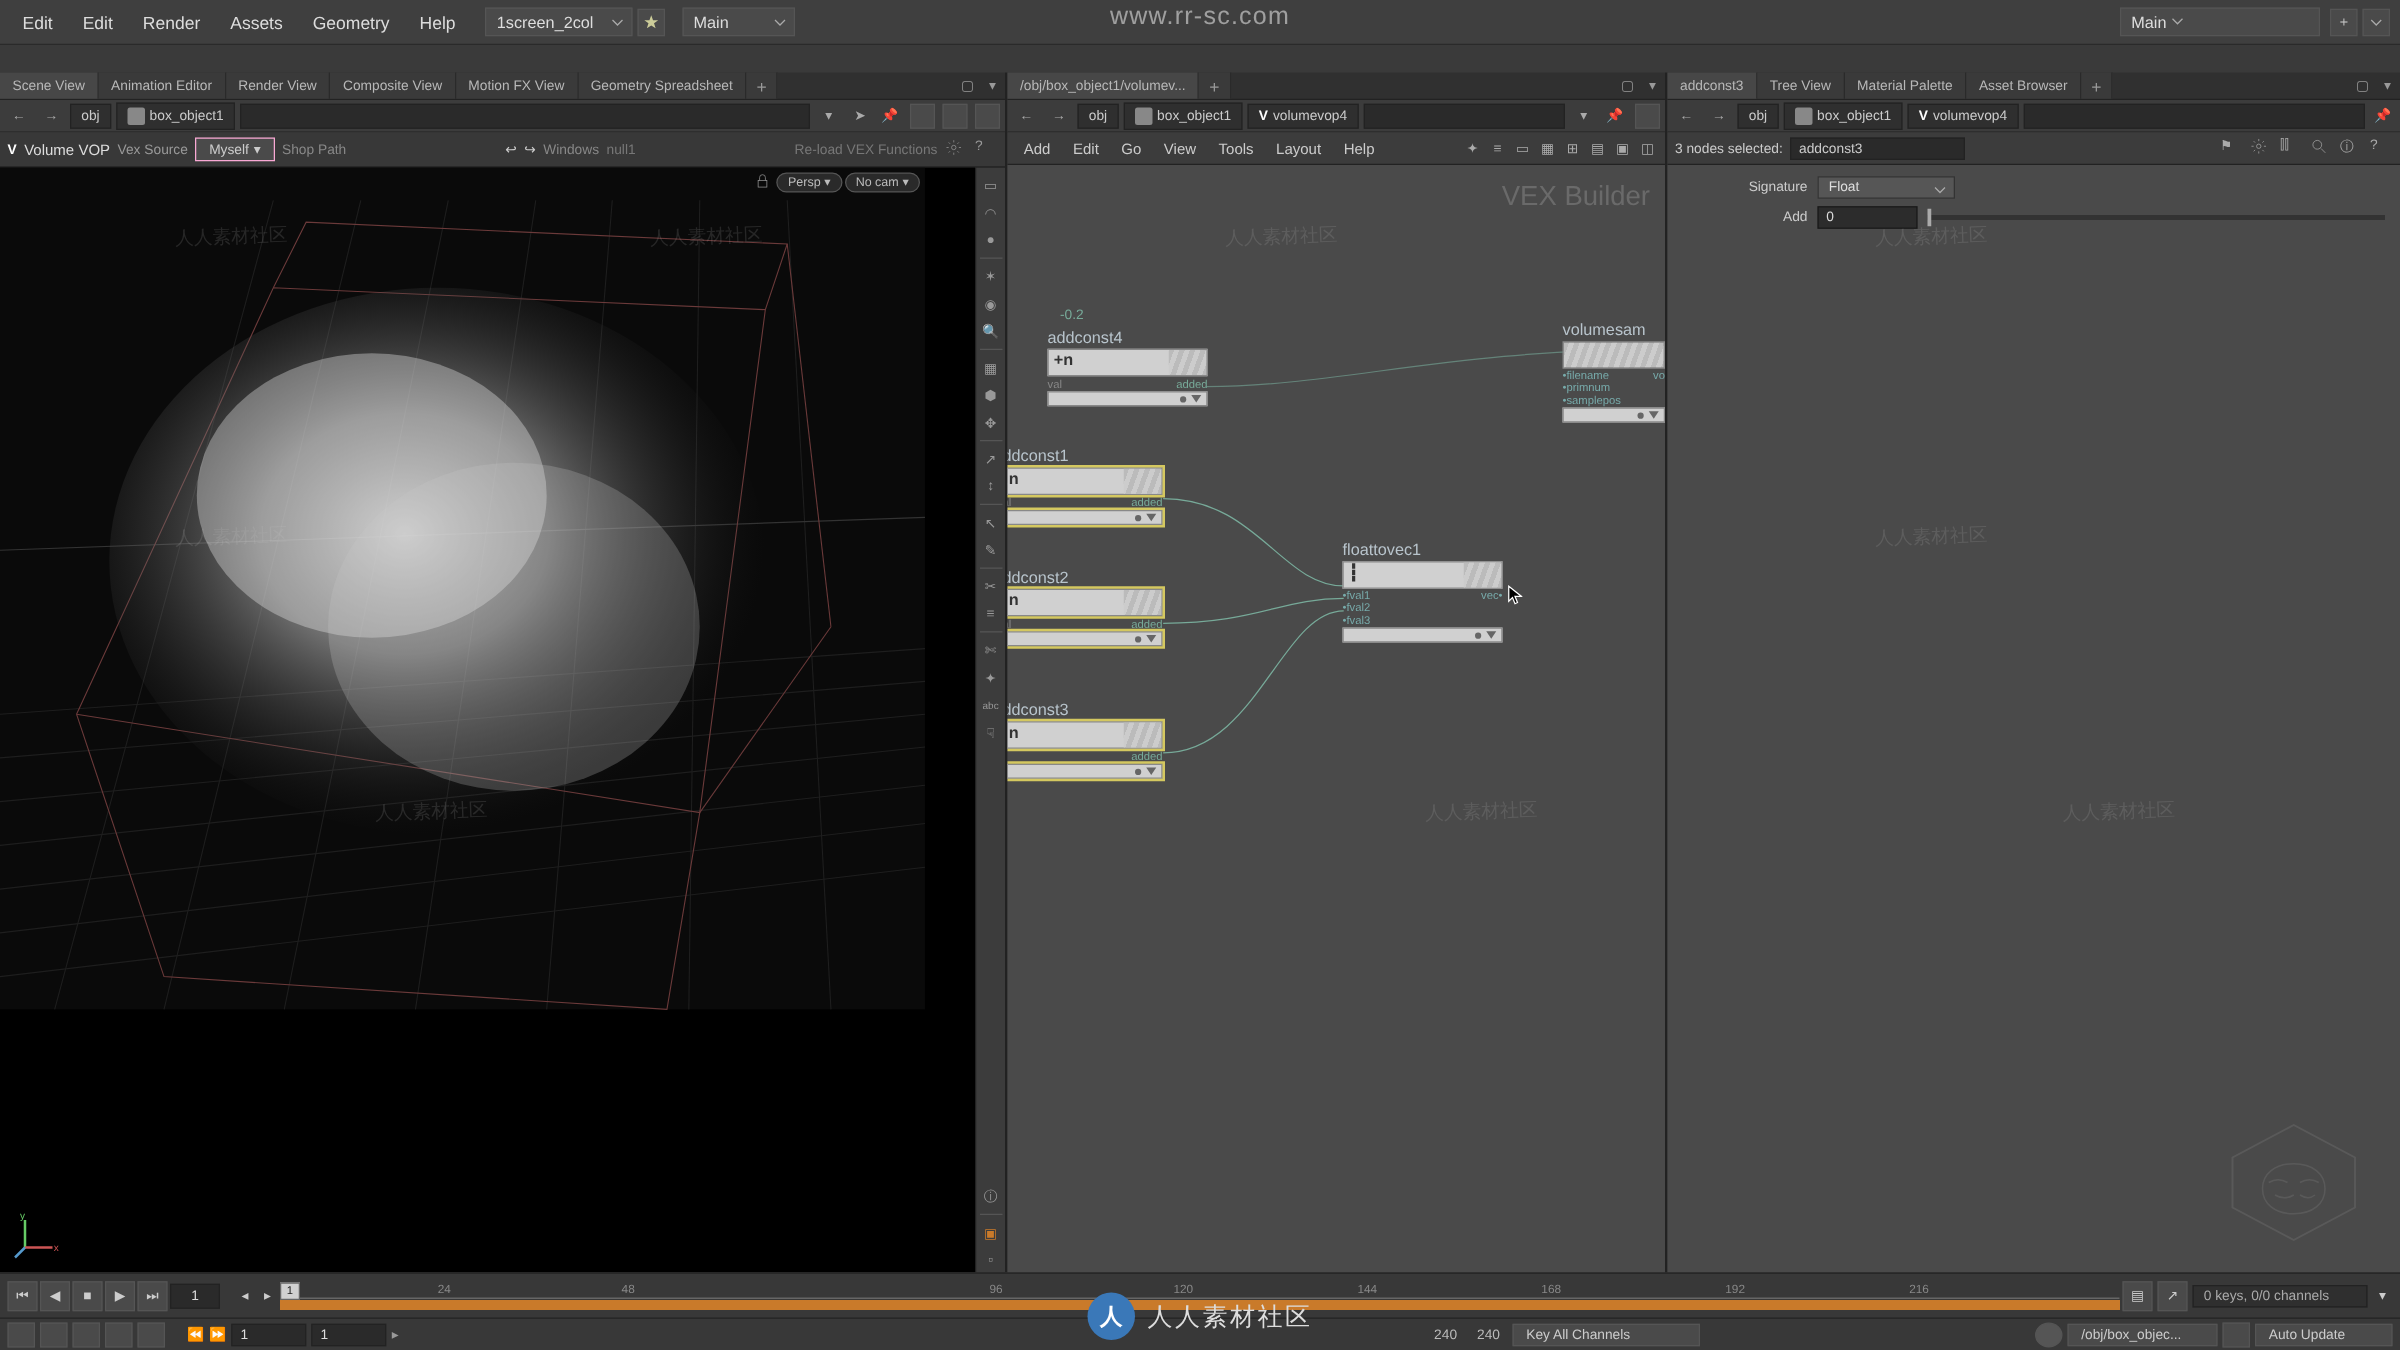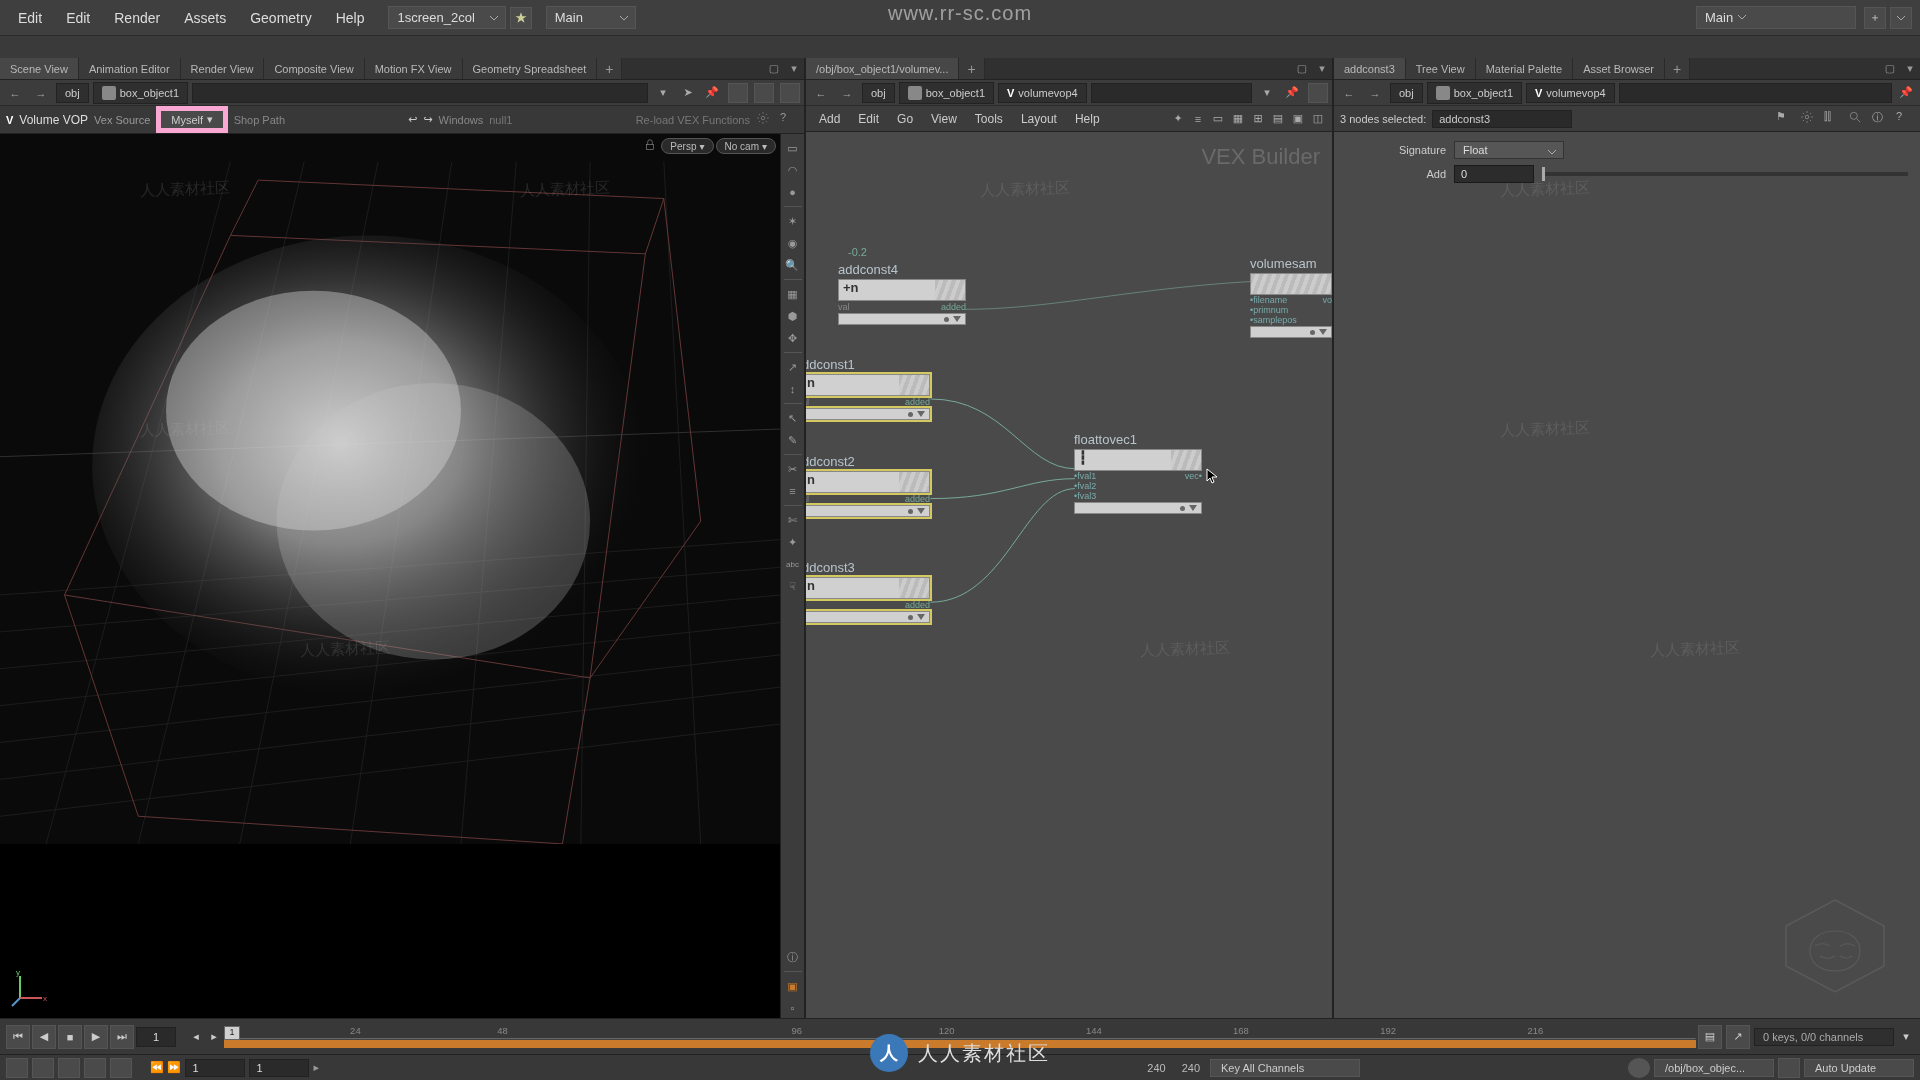--- a/index.html
+++ b/index.html
@@ -31,34 +31,34 @@
 .path-bar .path-seg .nic { width:14px; height:14px; background:#888; border-radius:2px;}
 .path-bar .path-box { flex:1; background:#2a2a2a; border:1px solid #222; height:20px;}
 .path-bar .pin { width:20px;height:20px;display:flex;align-items:center;justify-content:center;cursor:pointer;color:#aaa;}
 .path-bar .ricon { width:20px;height:20px;border:1px solid #555;background:#4a4a4a;cursor:pointer; margin-left:2px;}
 
 
 .op-bar { height:28px; background:#383838; display:flex; align-items:center; padding:0 6px; gap:6px; border-bottom:1px solid #222;}
 .op-bar .vop-ic { color:#fff; font-weight:bold;}
 .op-bar .vop-label { color:#ddd; font-size:12px;}
 .op-bar .vop-sub { color:#999; font-size:11px;}
-.op-bar .btn { background:#4a4a4a; border:5px solid #f9a8d4; padding:2px 10px; font-size:11px;color:#ccc; display:flex;align-items:center;gap:4px;cursor:pointer;}
+.op-bar .btn { background:#4a4a4a; border:1px solid #f9a8d4; padding:2px 10px; font-size:11px;color:#ccc; display:flex;align-items:center;gap:4px;cursor:pointer;}
 .op-bar .link { color:#888; font-size:11px;cursor:pointer;}
 .op-bar .spacer { flex:1;}
 .op-bar .txt { color:#777;font-size:11px;}
 .op-bar .ic { width:18px;height:18px;cursor:pointer;color:#999;}
 
 
 .workspace { position:absolute; top:58px; left:0; right:0; bottom:62px; display:flex; }
 .pane-left { width:806px; display:flex; flex-direction:column; border-right:2px solid #222;}
 .pane-mid { width:528px; display:flex; flex-direction:column; border-right:2px solid #222;}
 .pane-right { flex:1; display:flex; flex-direction:column;}
 
 
-.viewport-wrap { flex:1; position:relative; background:#000; display:flex;}
+.viewport-wrap { flex:1; position:relative; background:#000; display:flex;gap:40px;}
 .viewport { flex:1; position:relative; overflow:hidden;}
 .viewport-canvas { position:absolute; inset:0; }
 .viewport .cam-btns { position:absolute; top:4px; right:4px; display:flex; gap:2px;}
 .viewport .cam-btns .pill { background:#2a2a2a; border:1px solid #555; border-radius:9px; padding:1px 8px; font-size:10px; color:#bbb; cursor:pointer; display:flex;align-items:center;gap:3px;}
 .viewport .lock { width:16px;height:16px;cursor:pointer;color:#888;}
 .axis-g { position:absolute; left:10px; bottom:10px; width:40px; height:40px;}
 .side-toolbar { width:24px; background:#3c3c3c; border-left:1px solid #222; display:flex; flex-direction:column; align-items:center; padding-top:4px; gap:2px;}
 .side-toolbar .tbtn { width:20px; height:20px; cursor:pointer; color:#999; display:flex;align-items:center;justify-content:center;}
 .side-toolbar .sep { height:1px; background:#555; width:18px; margin:2px 0;}
 .side-toolbar .tsp { flex:1;}

